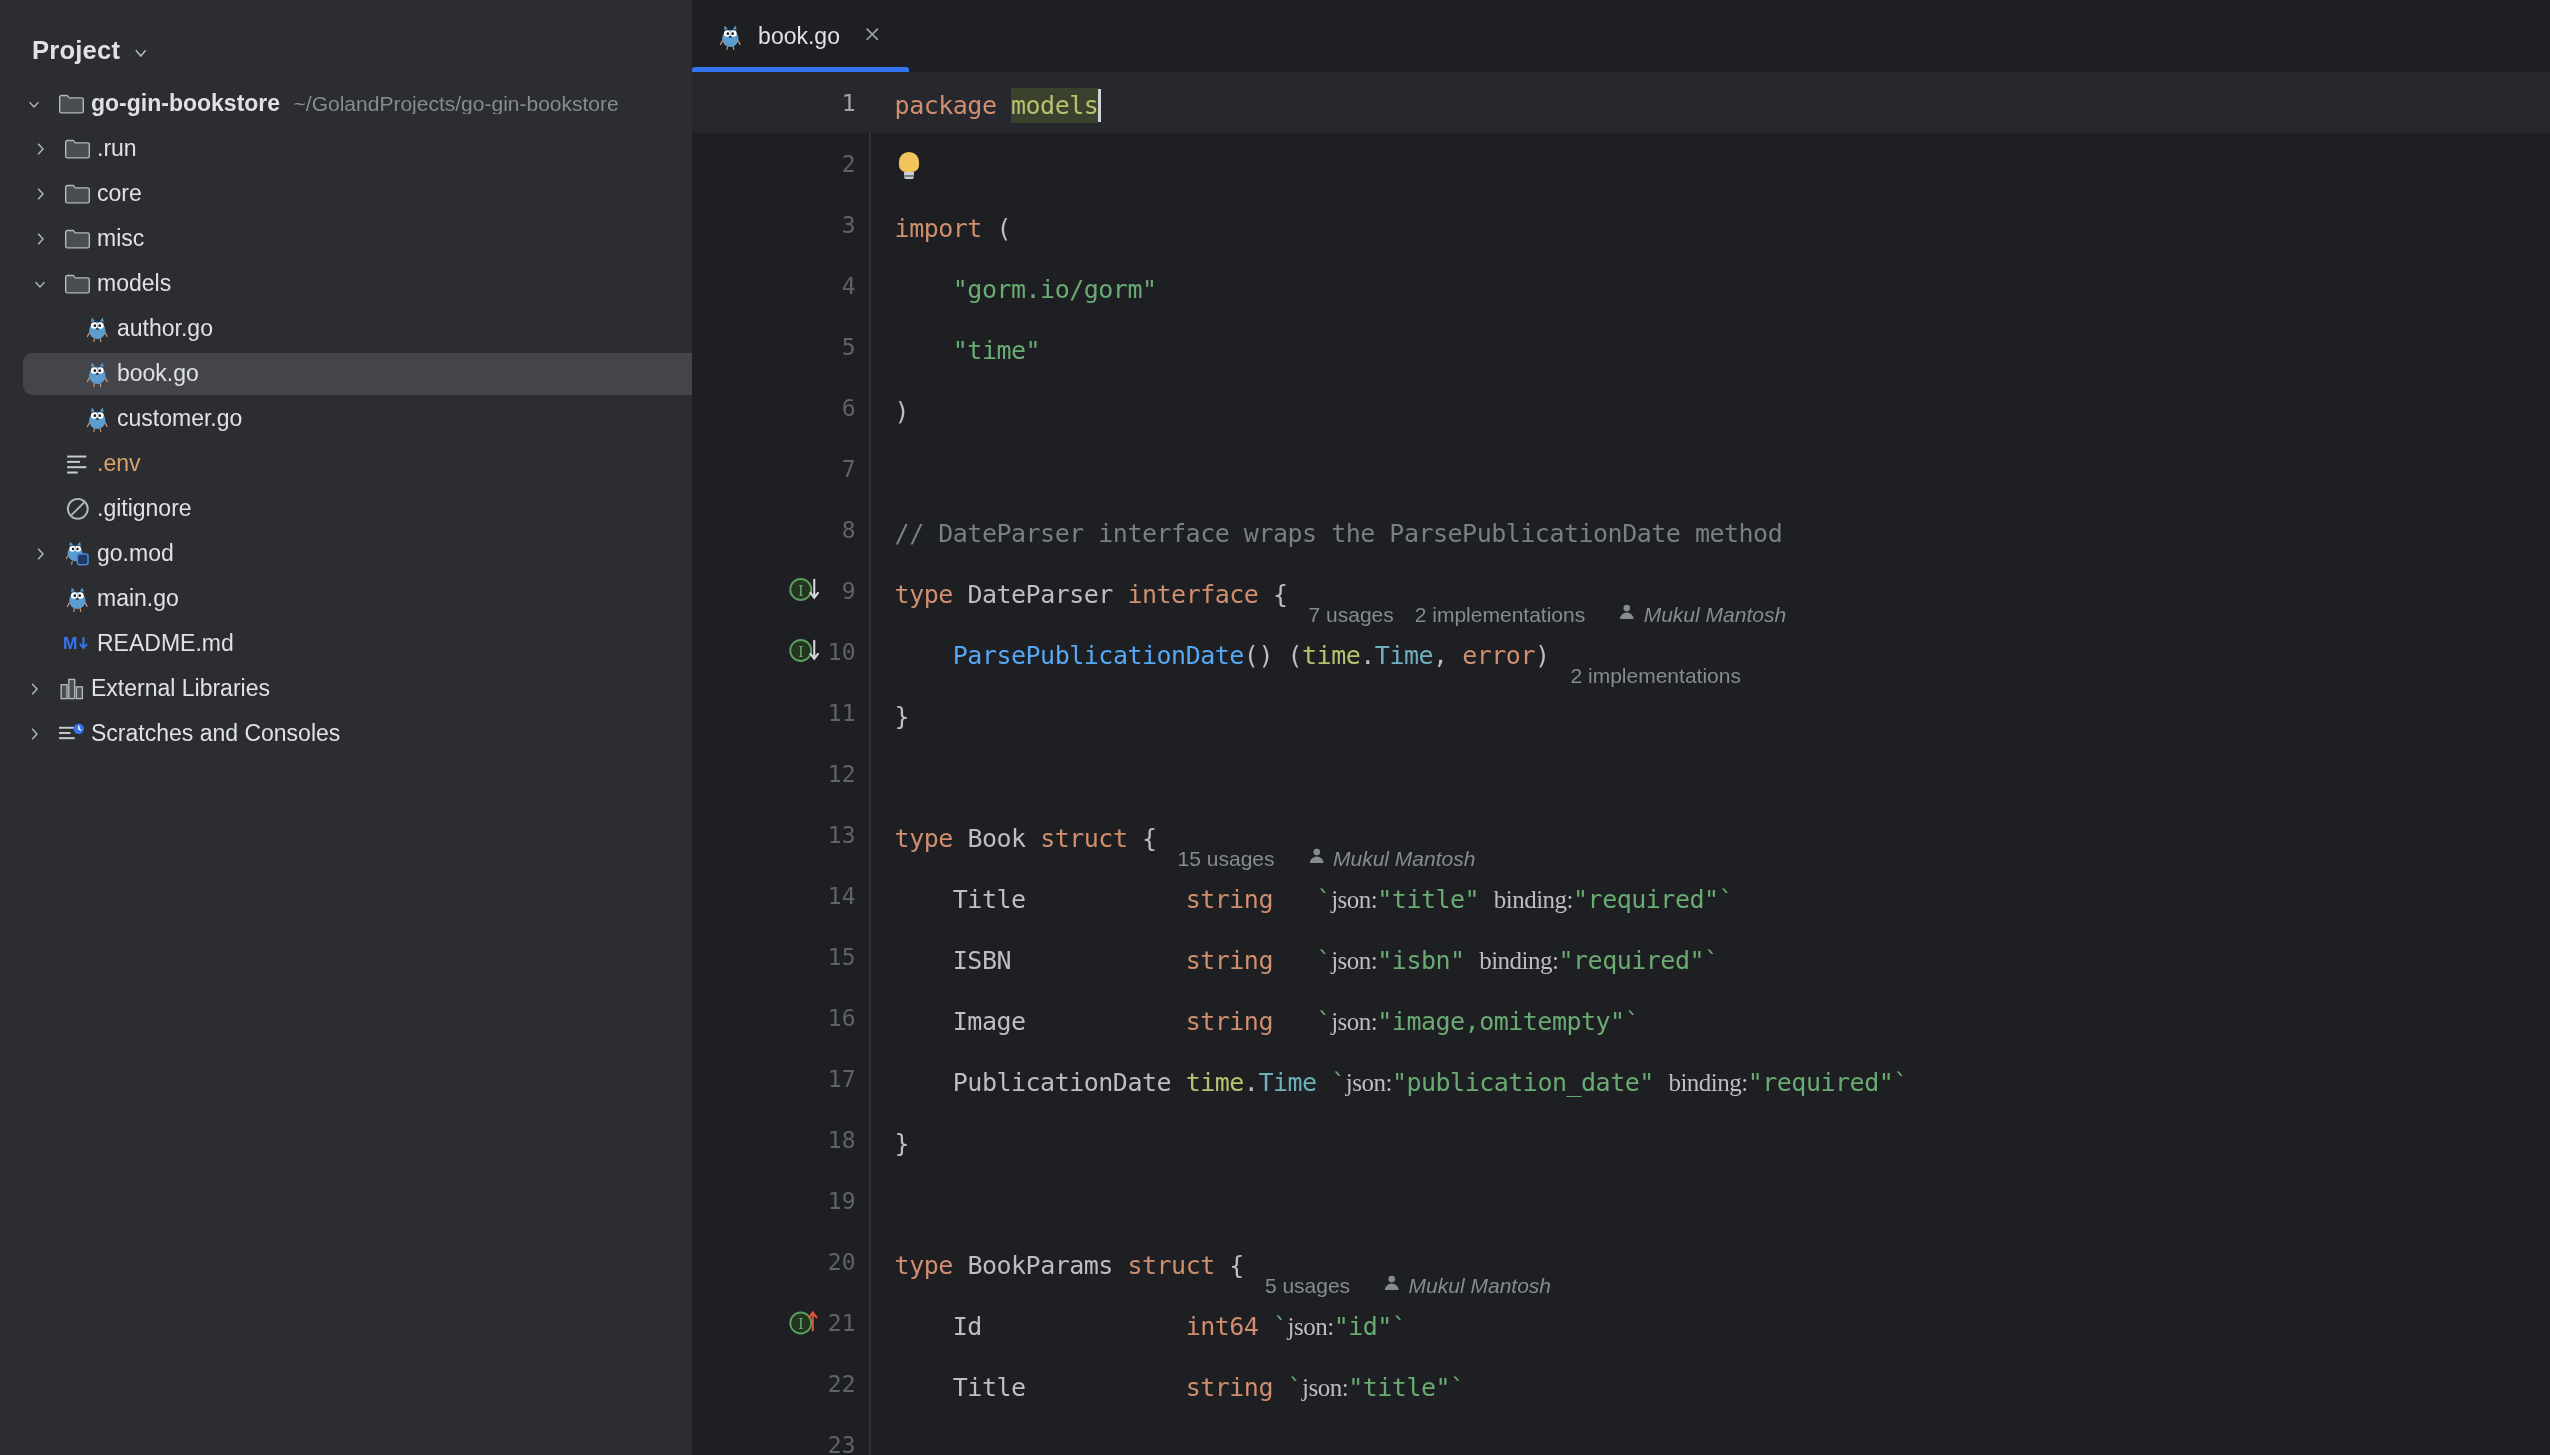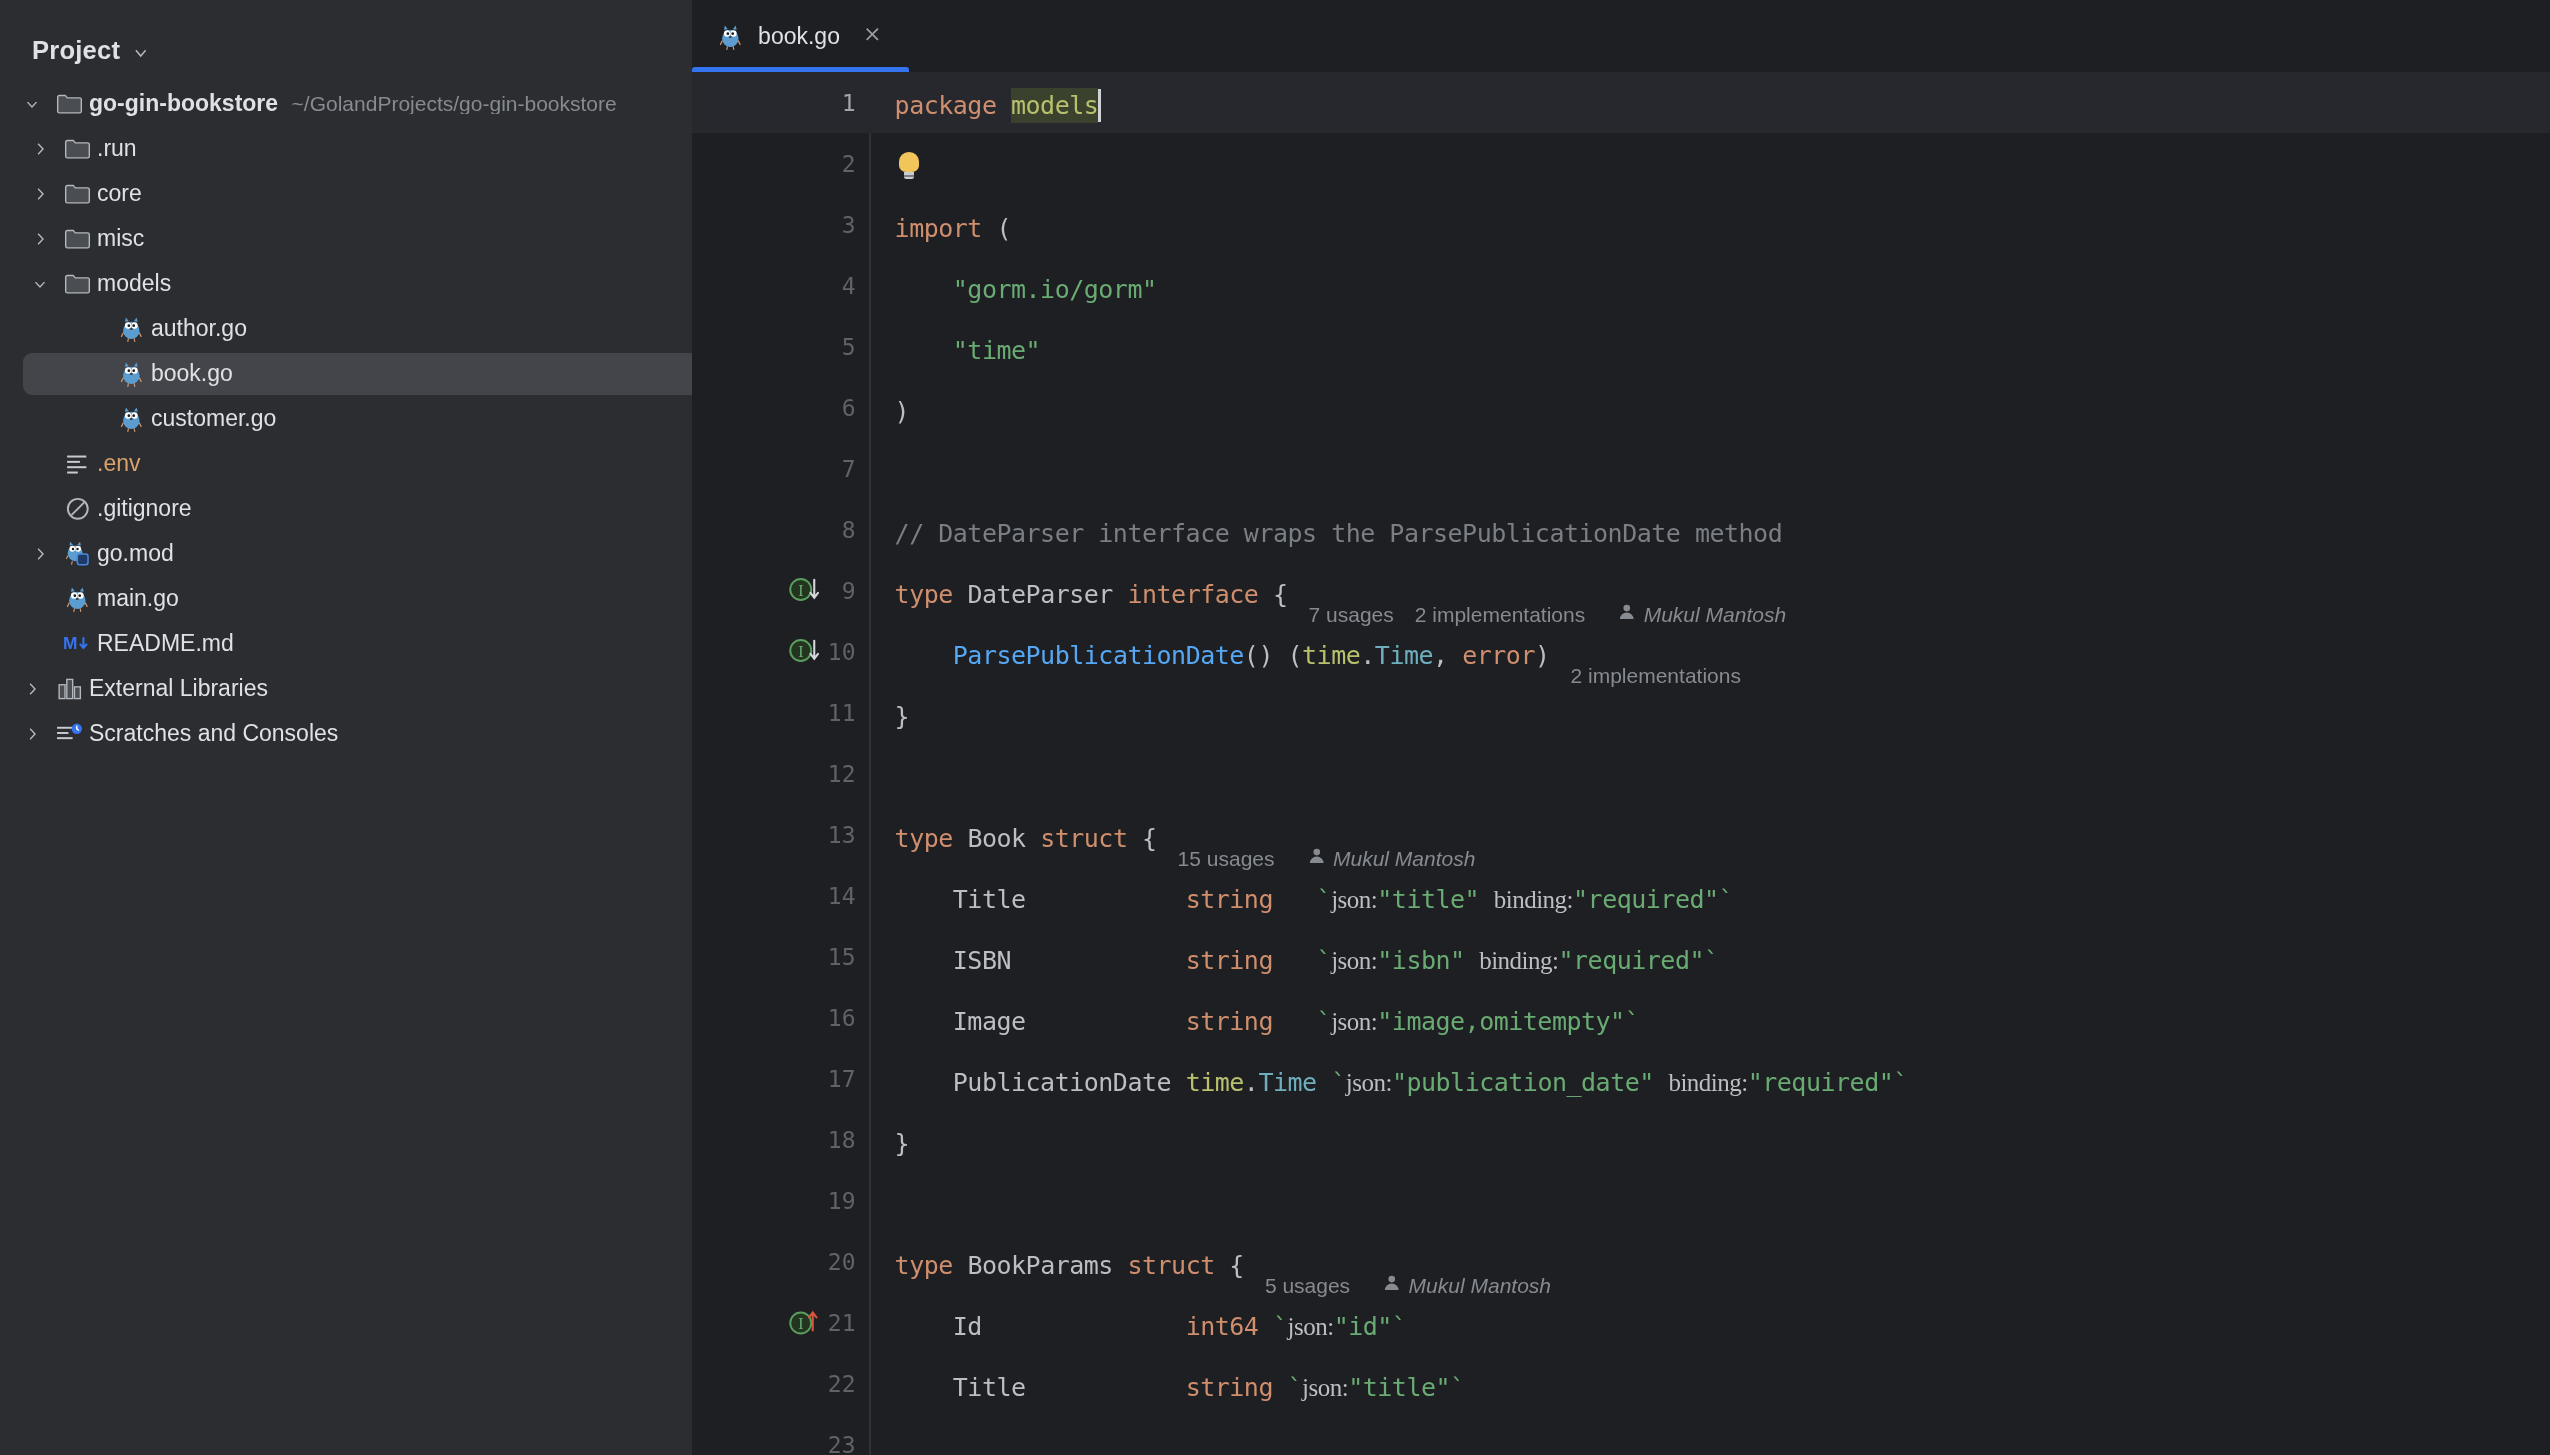--- a/index.html
+++ b/index.html
@@ -50,23 +50,23 @@
   .label {
     font-size: 23px; color: #dfe1e5; line-height: 1;
   }
   .label.bold { font-weight: bold; }
   .label.env { color: #d9a36a; }
   .path-hint {
     font-size: 21px; color: #868a91; margin-left: 13.5px;
     overflow: hidden; max-width: 376px; display:inline-block;
     white-space: nowrap; line-height: 1;
   }
-  .d0 { padding-left: 4px; margin-left: 10px; }
+  .d0 { padding-left: 16px; }
   .d1 { padding-left: 22px; }
-  .d2 { padding-left: 76px; }
+  .d2 { padding-left: 42px; }
 
   
   .editor-pane {
     flex: 1 1 auto; height: 1456px;
     background: #1e1f22;
     display: flex; flex-direction: column;
     overflow: hidden;
     position: relative;
   }
   .tabbar {

